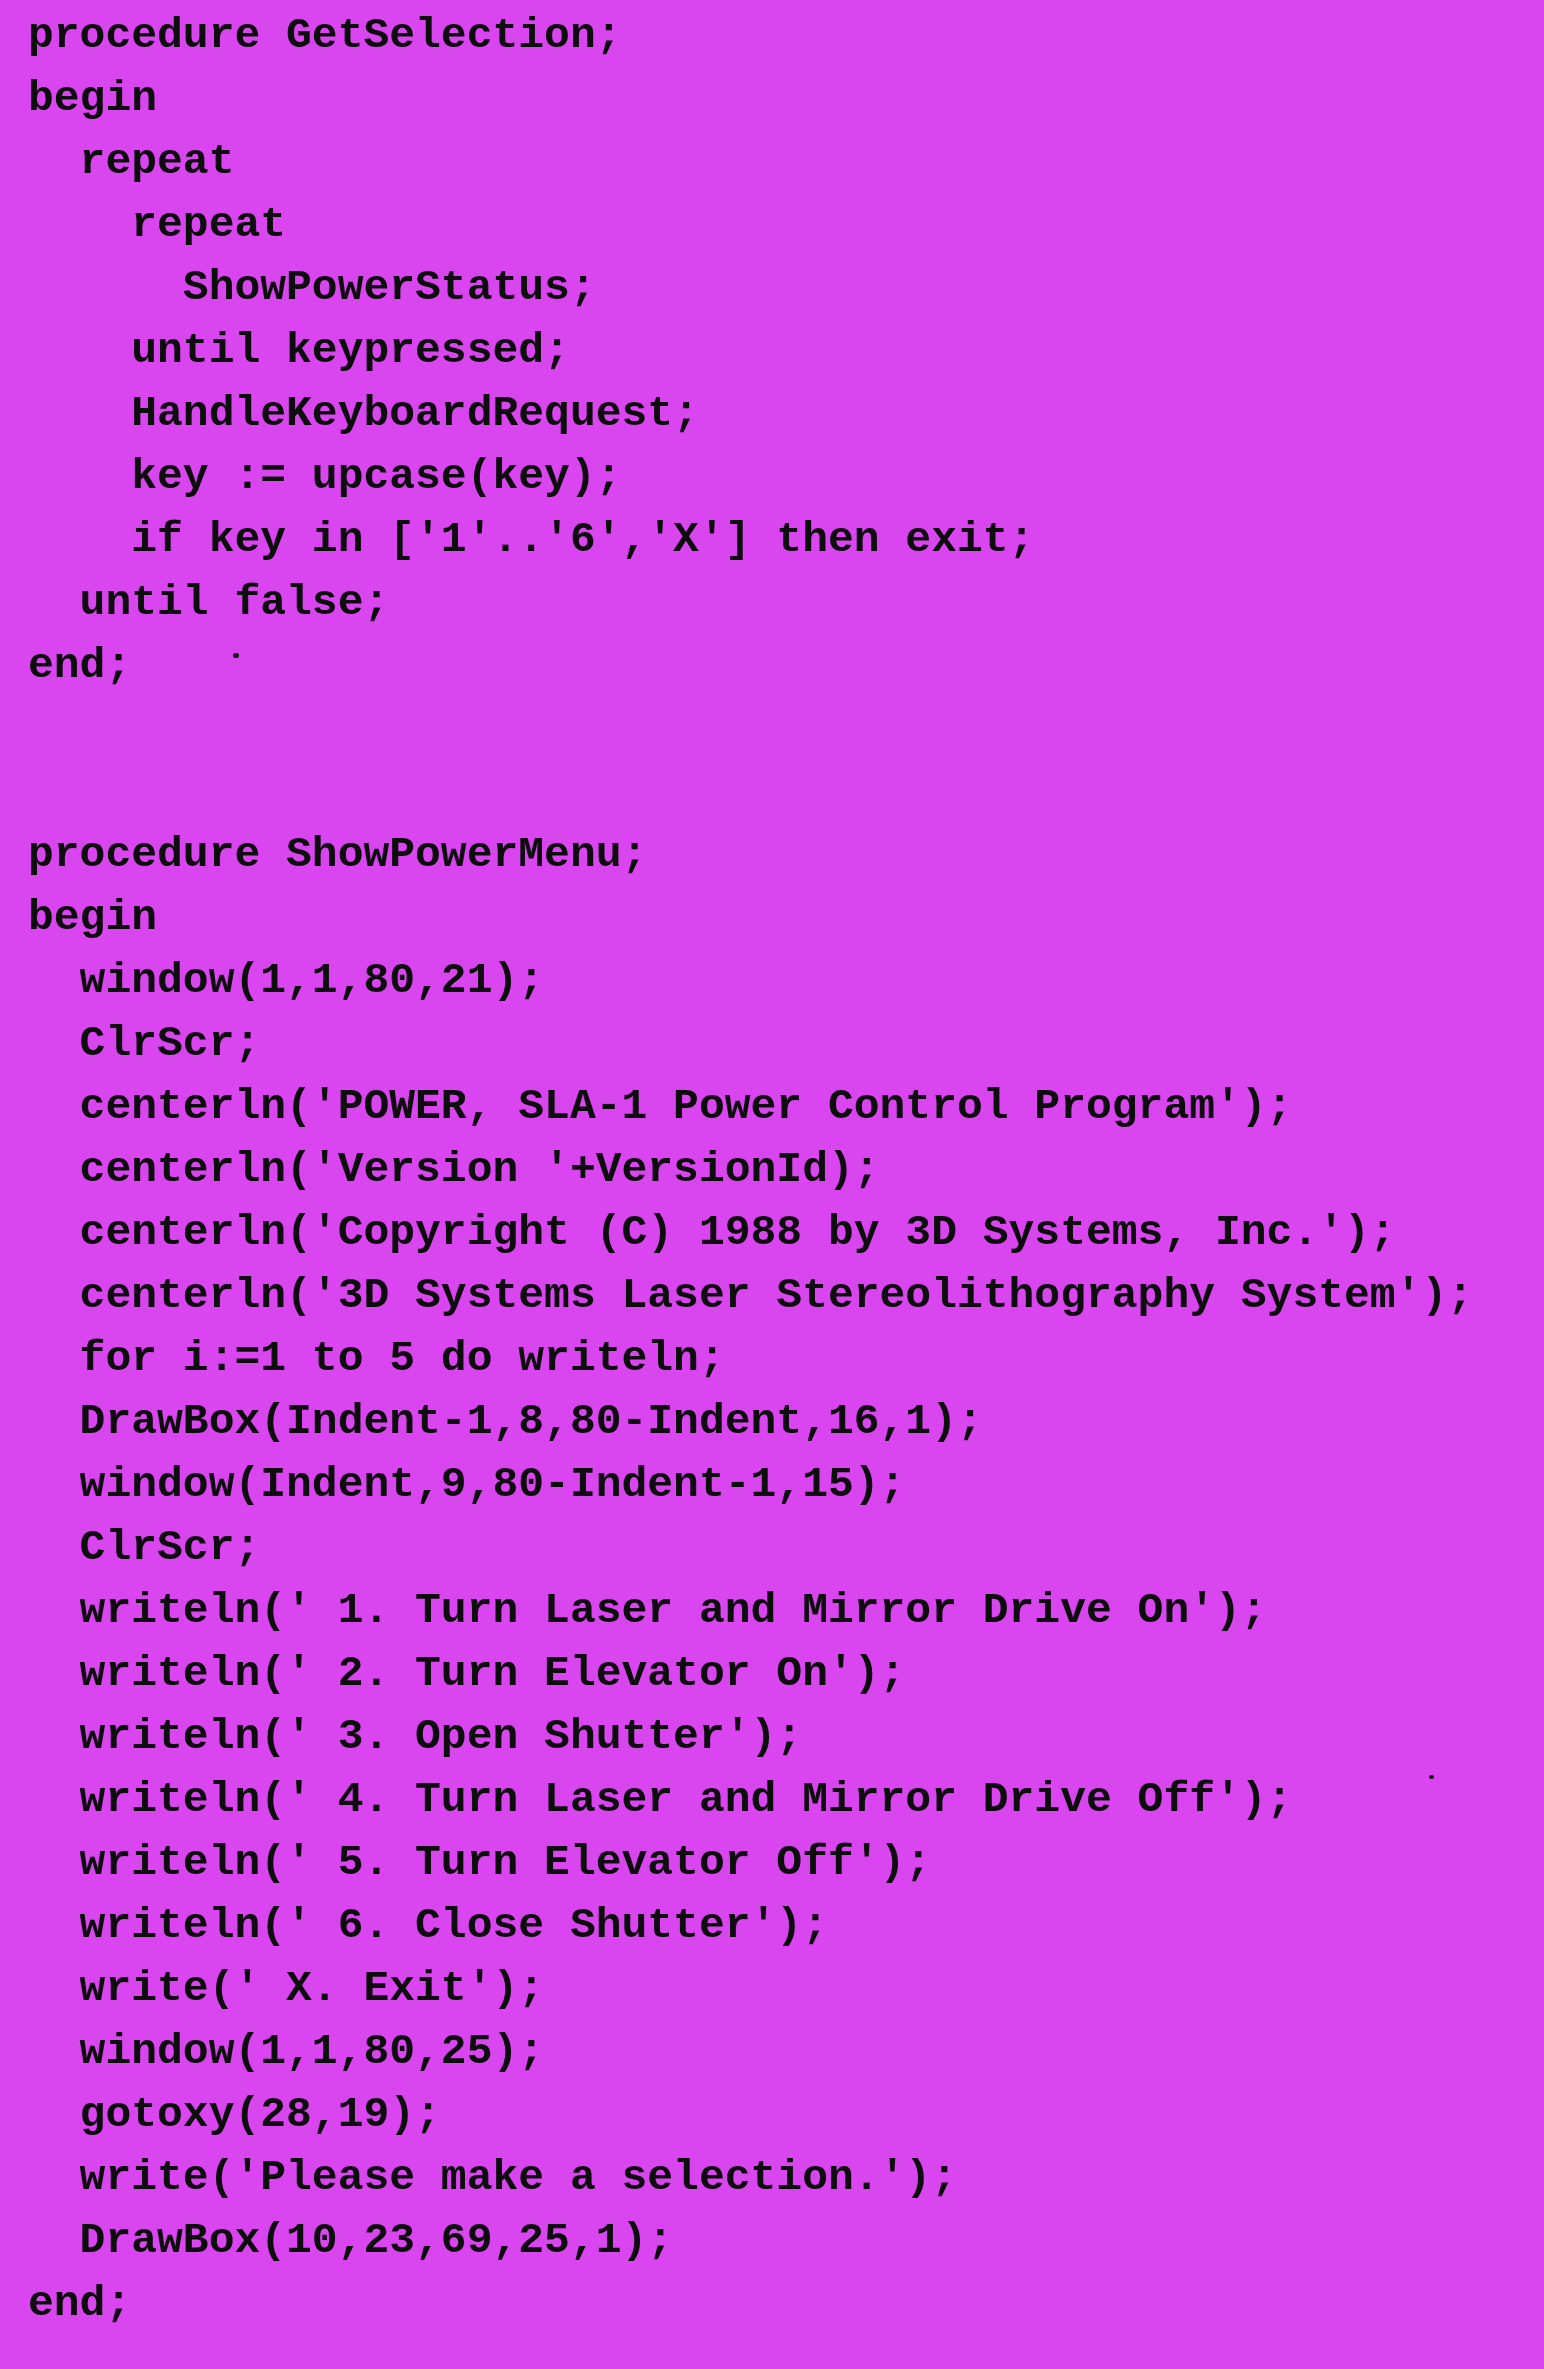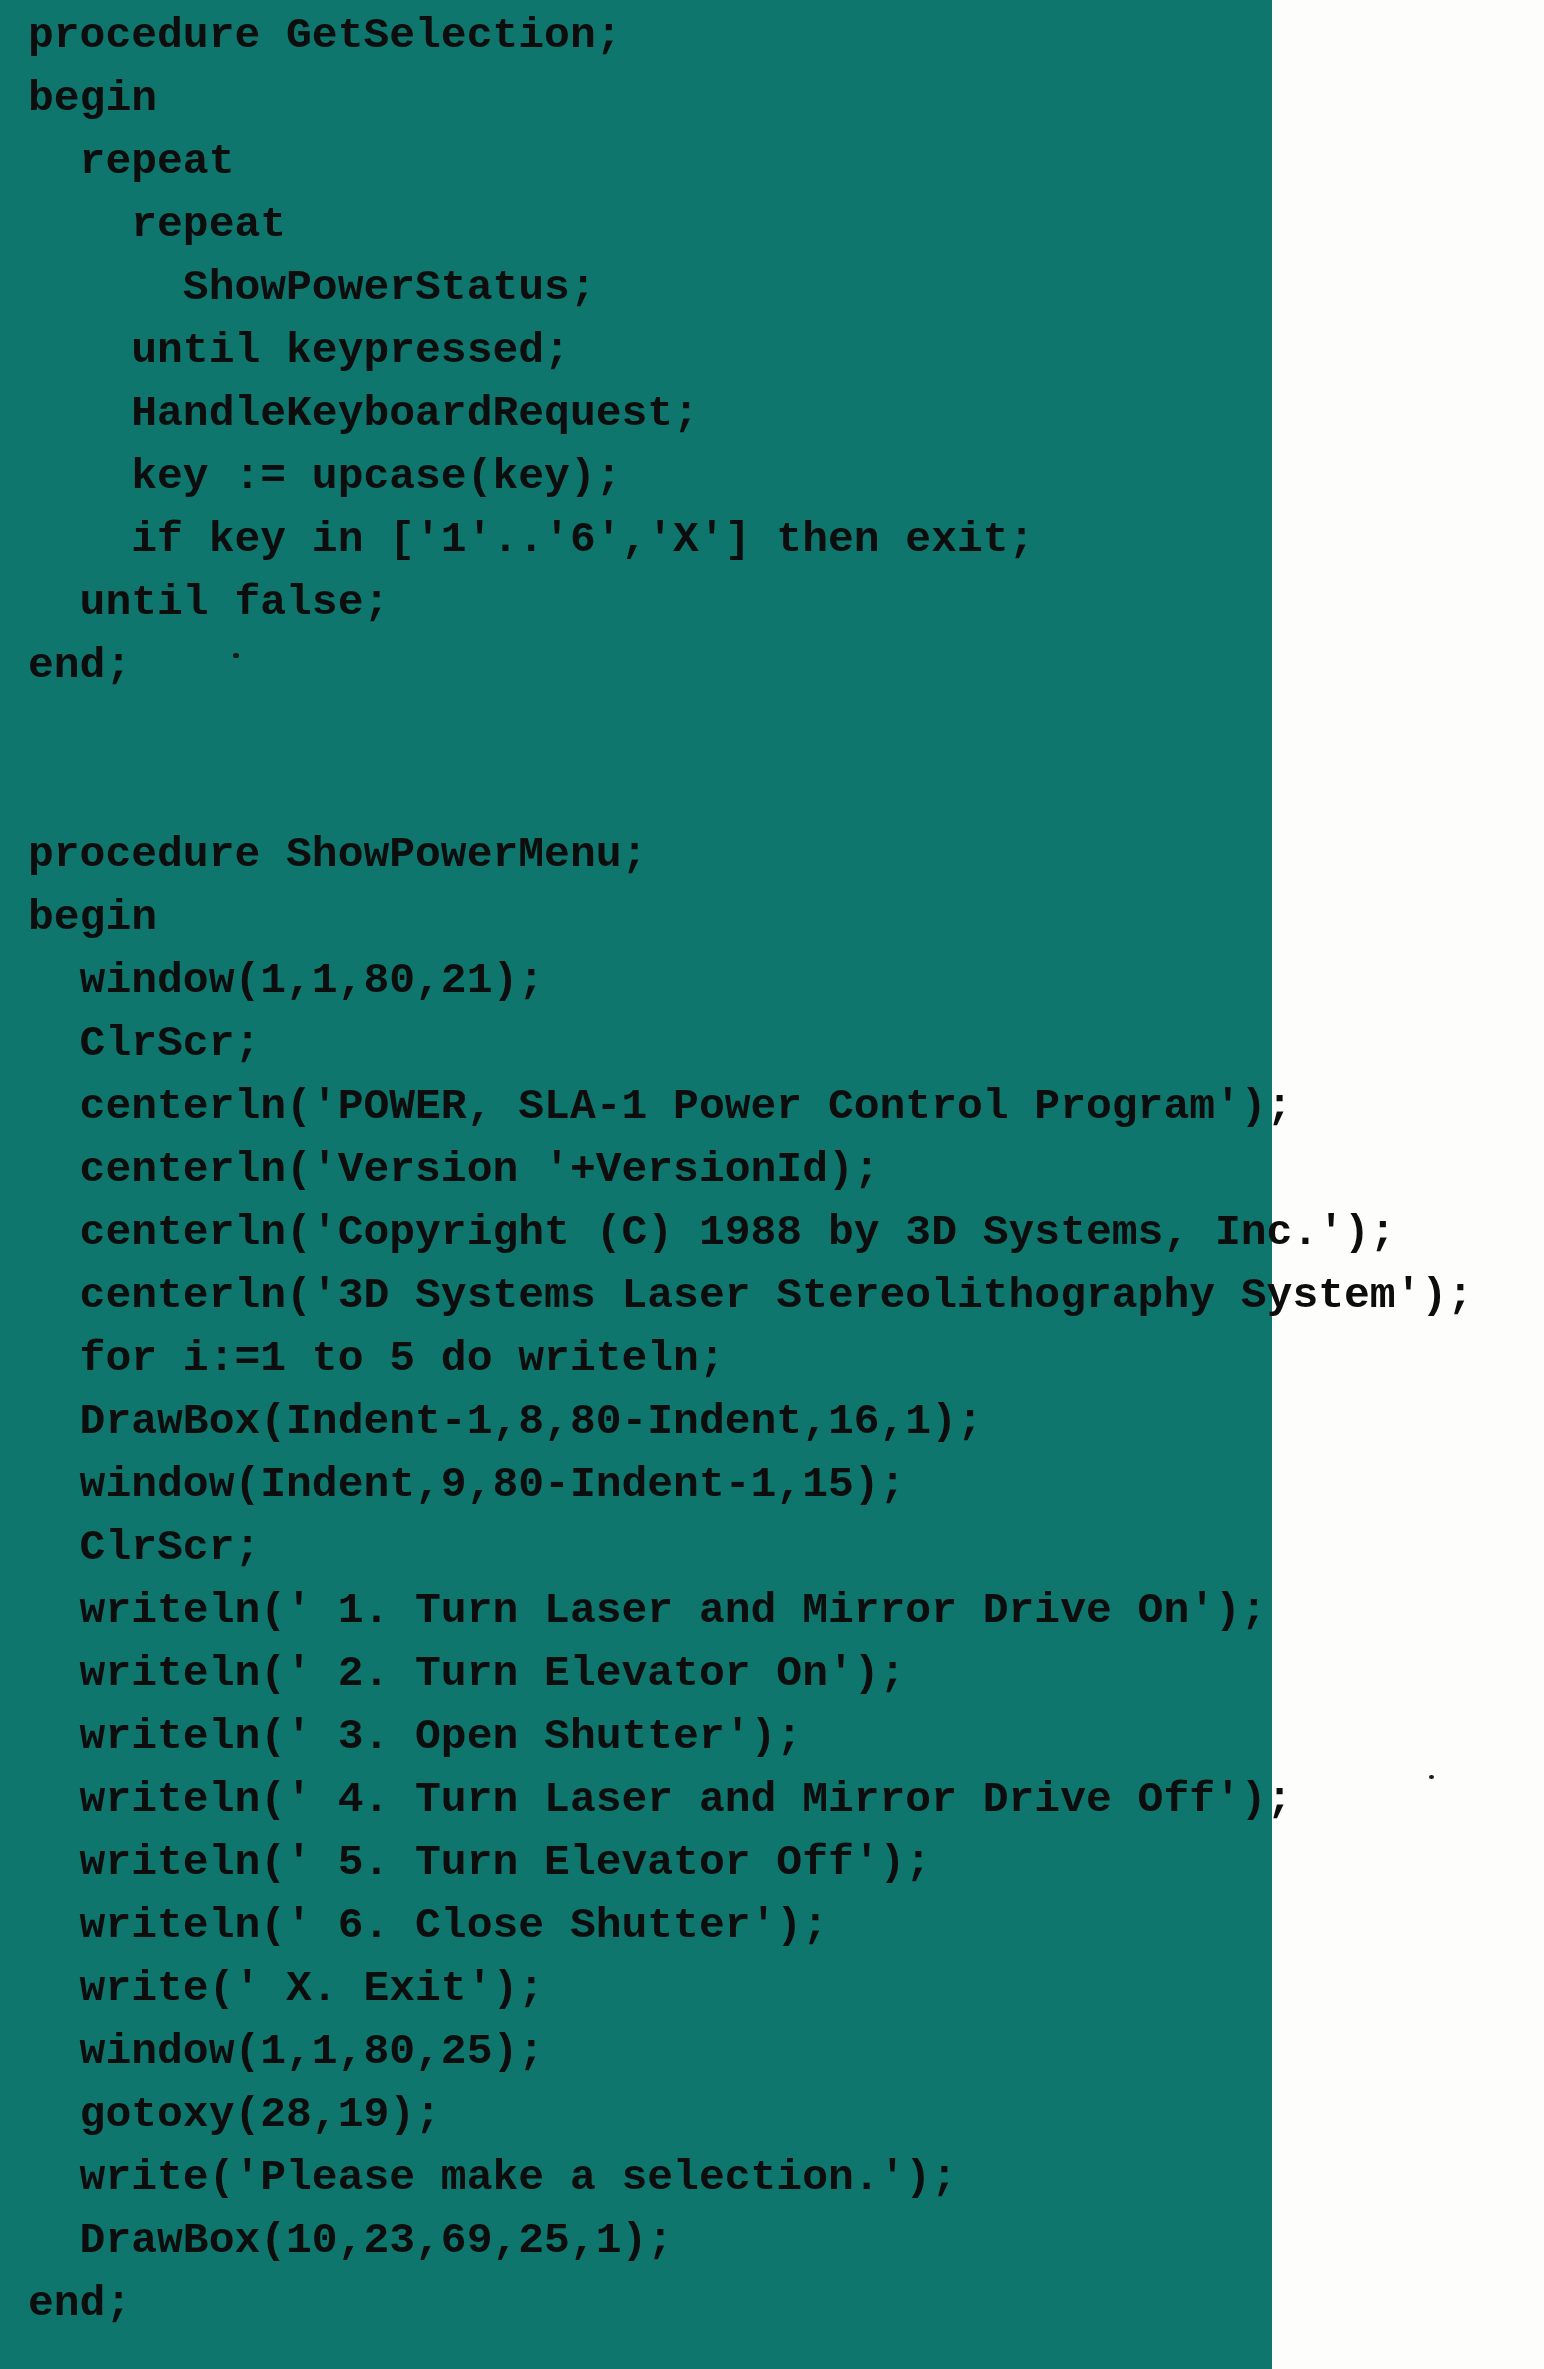--- a/index.html
+++ b/index.html
@@ -7,23 +7,23 @@
     padding: 0;
   }
   body {
     width: 1544px;
     height: 2370px;
     background: #fdfdfc;
     overflow: hidden;
   }
   .page {
     position: relative;
-    width: 1272px;
+    width: 1544px;
     height: 2370px;
-    background: #0f766e;
+    background: #d946ef;
   }
   .code-listing {
     position: absolute;
     top: 3.8px;
     left: 28px;
     right: 0;
     margin: 0;
     font-family: "Liberation Mono", "DejaVu Sans Mono", monospace;
     font-size: 43px;
     font-weight: bold;

